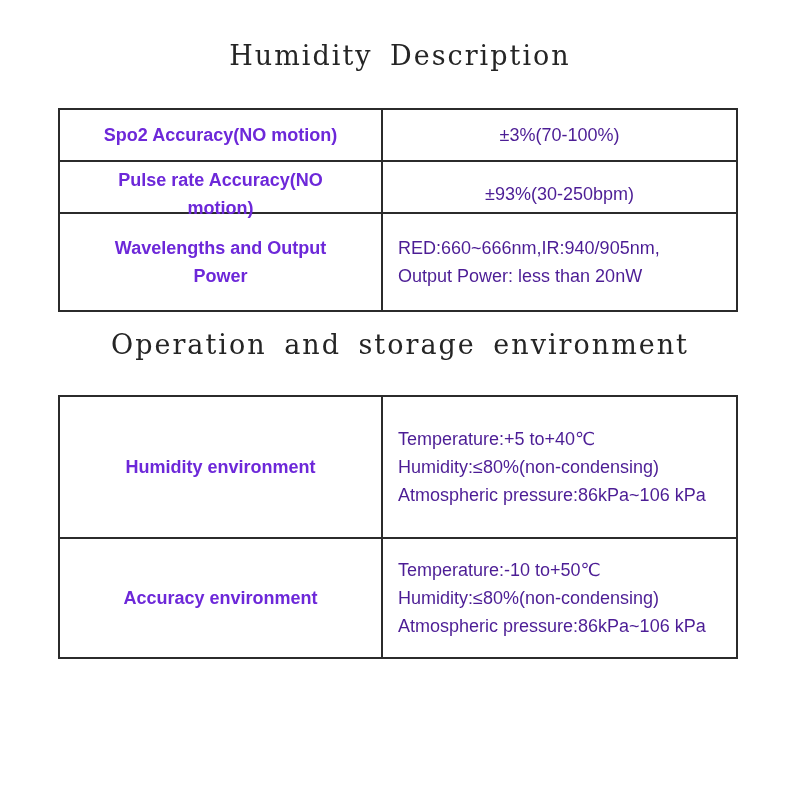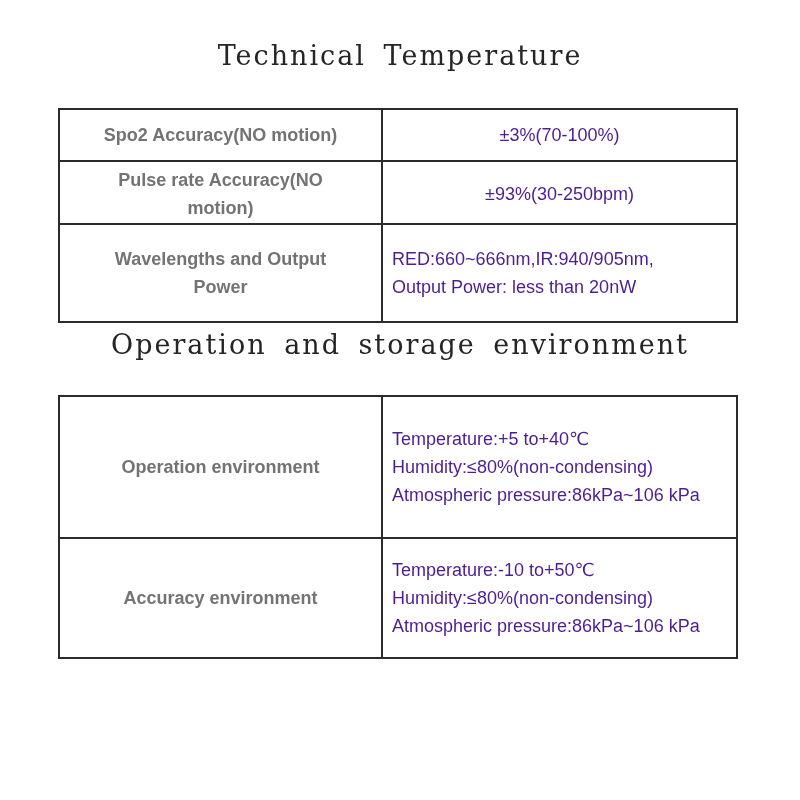--- a/index.html
+++ b/index.html
@@ -55,58 +55,58 @@
   .cell {
     display: flex;
     align-items: center;
     box-sizing: border-box;
   }
   .cell.label {
     justify-content: center;
     border-right: 2px solid #2b2b2b;
     font-weight: 700;
     font-size: 18px;
-    color: #737373;
+    color: #6d28d9;
     text-align: center;
     line-height: 28px;
     padding: 4px 10px;
   }
   .label-inner {
     display: inline-block;
     max-width: 258px;
   }
   .cell.value {
     font-size: 18px;
     color: #4c1d95;
     line-height: 28px;
   }
   .cell.value.centered {
     justify-content: center;
     text-align: center;
   }
   .cell.value.lines {
     justify-content: flex-start;
-    padding-left: 9px;
+    padding-left: 15px;
     padding-right: 6px;
   }
   .value-lines .line { white-space: nowrap; }
 
   
   #table-technical .r0 { height: 52px; }
-  #table-technical .r1 { height: 63px; }
+  #table-technical .r1 { height: 52px; }
   #table-technical .r2 { height: 96px; }
   #table-environment .r0 { height: 142px; }
   #table-environment .r1 { height: 118px; }
 </style>
 </head>
 <body>
 
 <div class="page">
 
-  <div class="heading" id="heading-technical">Technical Temperature</div>
+  <div class="heading" id="heading-technical">Humidity Description</div>
 
   <div class="spec-table" id="table-technical">
 
     <div class="t-row r0">
       <div class="cell label">
         <span class="label-inner">Spo2 Accuracy(NO motion)</span>
       </div>
       <div class="cell value centered">±3%(70-100%)</div>
     </div>
 
@@ -130,21 +130,21 @@
     </div>
 
   </div>
 
   <div class="heading" id="heading-environment">Operation and storage environment</div>
 
   <div class="spec-table" id="table-environment">
 
     <div class="t-row r0">
       <div class="cell label">
-        <span class="label-inner">Operation environment</span>
+        <span class="label-inner">Humidity environment</span>
       </div>
       <div class="cell value lines">
         <div class="value-lines">
           <div class="line">Temperature:+5 to+40℃</div>
           <div class="line">Humidity:≤80%(non-condensing)</div>
           <div class="line">Atmospheric pressure:86kPa~106 kPa</div>
         </div>
       </div>
     </div>
 

